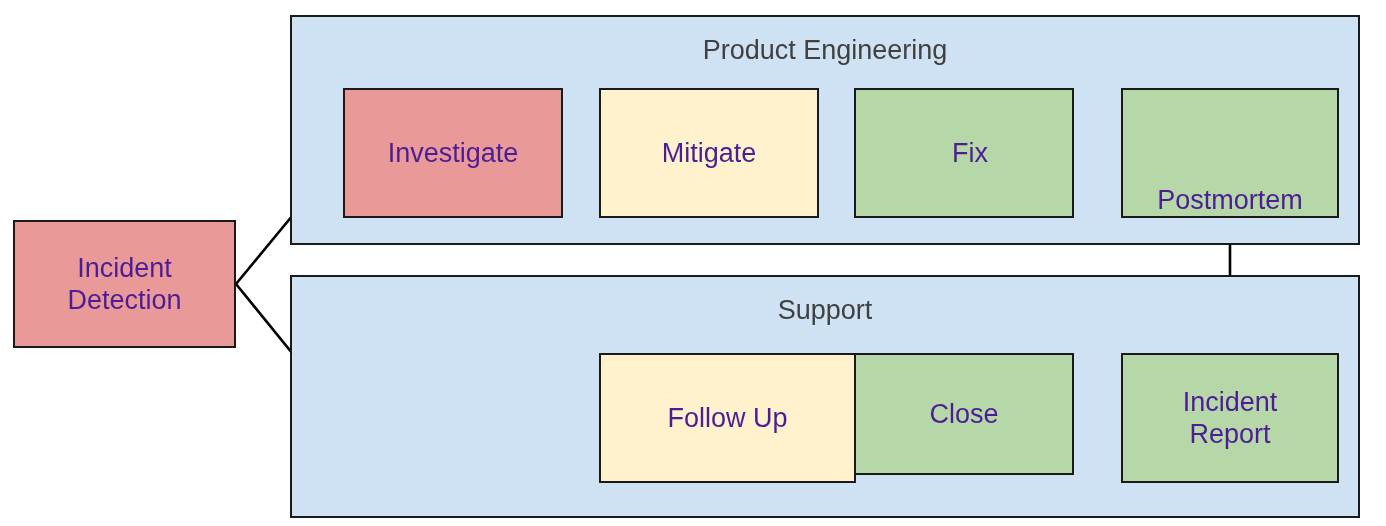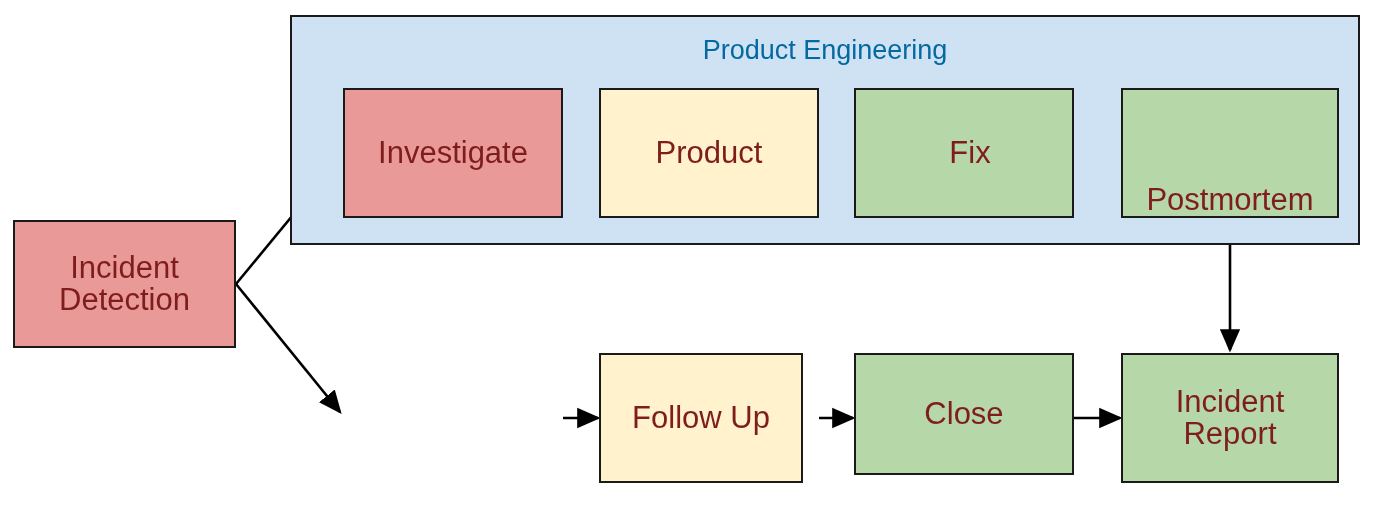--- a/index.html
+++ b/index.html
@@ -23,34 +23,34 @@
     border: 2px solid #1a1a1a;
     box-sizing: border-box;
   }
   .lane-title {
     position: absolute;
     left: 0;
     right: 0;
     text-align: center;
     font-size: 27px;
     line-height: 30px;
-    color: #0369a1;
+    color: #404040;
     white-space: nowrap;
   }
   .node {
     position: absolute;
     box-sizing: border-box;
     border: 2px solid #1a1a1a;
     display: flex;
     align-items: center;
     justify-content: center;
     text-align: center;
-    font-size: 31px;
+    font-size: 27px;
     line-height: 32px;
-    color: #7f1d1d;
+    color: #4c1d95;
   }
   .node-label {
     display: block;
     padding: 0 4px;
     white-space: pre-line;
   }
   .fill-red   { background: #ea9999; }
   .fill-cream { background: #fff2cc; }
   .fill-green { background: #b6d7a8; }
   #edges {
@@ -86,44 +86,47 @@
 
     <line x1="563" y1="418" x2="598" y2="418" stroke="#000000" stroke-width="2.6" marker-end="url(#arrowhead)"></line>
     <line x1="819" y1="418" x2="853" y2="418" stroke="#000000" stroke-width="2.6" marker-end="url(#arrowhead)"></line>
     <line x1="1074" y1="418" x2="1120" y2="418" stroke="#000000" stroke-width="2.6" marker-end="url(#arrowhead)"></line>
   </svg>
 
   <div class="lane" style="left:290px; top:15px; width:1070px; height:230px;">
     <div class="lane-title" style="top:18px;">Product Engineering</div>
   </div>
 
+  <div class="lane" style="left:290px; top:275px; width:1070px; height:243px;">
+    <div class="lane-title" style="top:18px;">Support</div>
+  </div>
 
   <div class="node fill-red" style="left:13px; top:220px; width:223px; height:128px;">
     <span class="node-label">Incident
 Detection</span>
   </div>
 
   <div class="node fill-red" style="left:343px; top:88px; width:220px; height:130px;">
     <span class="node-label">Investigate</span>
   </div>
 
   <div class="node fill-cream" style="left:599px; top:88px; width:220px; height:130px;">
-    <span class="node-label">Product</span>
+    <span class="node-label">Mitigate</span>
   </div>
 
   <div class="node fill-green" style="left:854px; top:88px; width:220px; height:130px;padding-left:12px;">
     <span class="node-label">Fix</span>
   </div>
 
   <div class="node fill-green" style="left:1121px; top:88px; width:218px; height:130px;align-items:flex-end;">
     <span class="node-label">Postmortem</span>
   </div>
 
 
-  <div class="node fill-cream" style="left:599px; top:353px; width:204px; height:130px;">
+  <div class="node fill-cream" style="left:599px; top:353px; width:257px; height:130px;">
     <span class="node-label">Follow Up</span>
   </div>
 
   <div class="node fill-green" style="left:854px; top:353px; width:220px; height:122px;">
     <span class="node-label">Close</span>
   </div>
 
   <div class="node fill-green" style="left:1121px; top:353px; width:218px; height:130px;">
     <span class="node-label">Incident
 Report</span>

